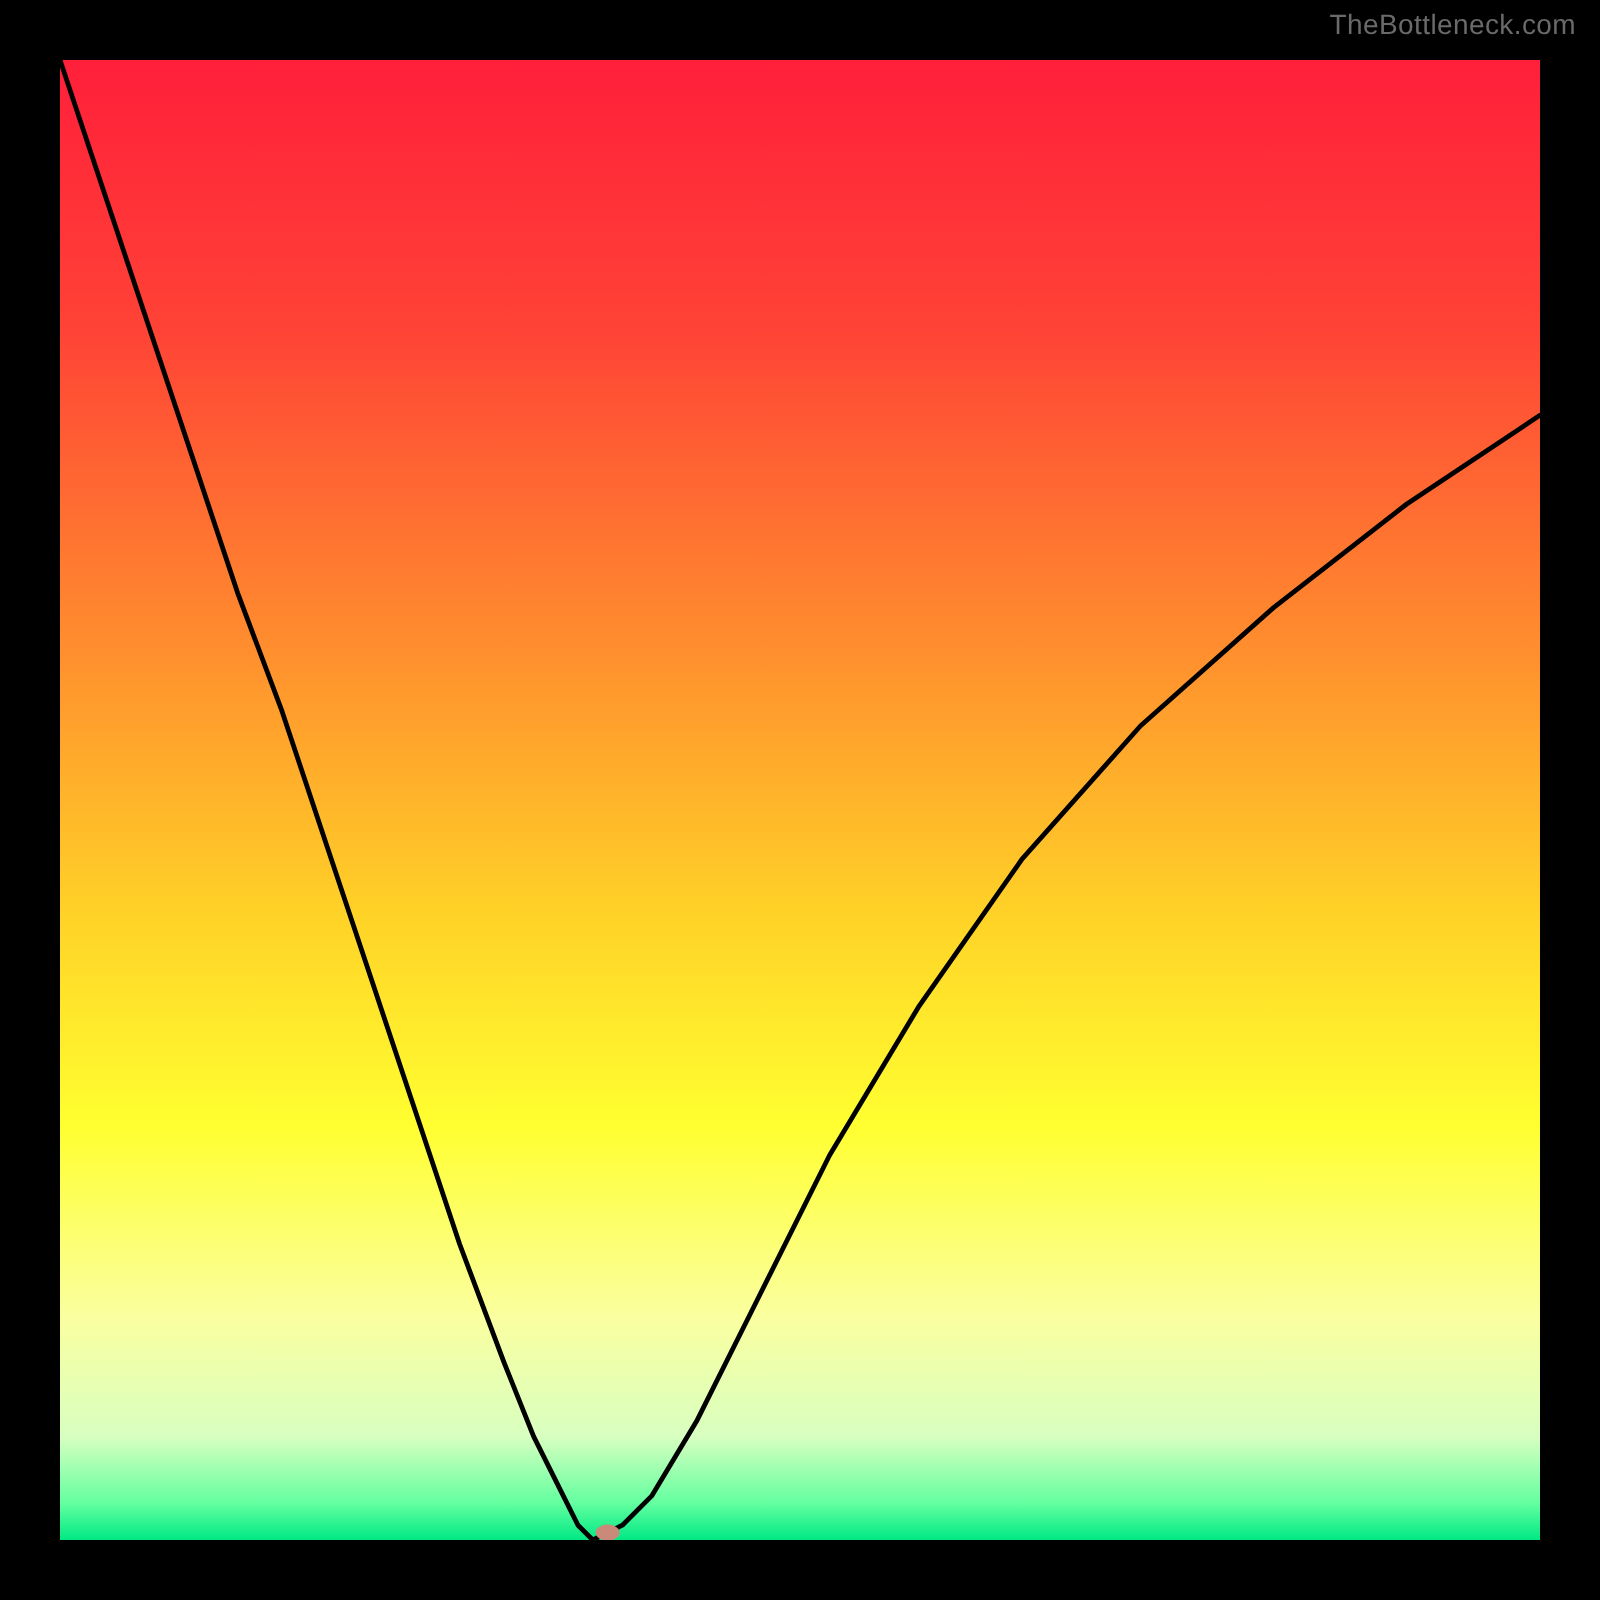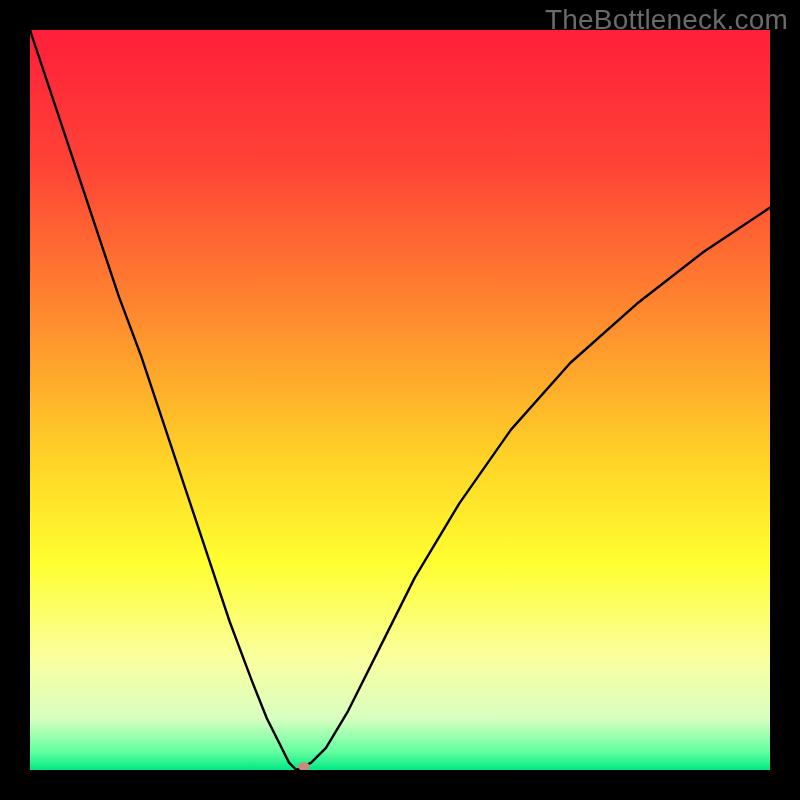--- a/index.html
+++ b/index.html
@@ -9,21 +9,21 @@
     height: 800px;
     background: #000;
     position: relative;
     font-family: Arial, Helvetica, sans-serif;
   }
   .watermark {
     position: absolute;
     top: 4px;
     right: 12px;
     color: #6a6a6a;
-    font-size: 28px;
+    font-size: 14px;
     font-weight: 400;
     letter-spacing: 0.2px;
     z-index: 10;
   }
   .plot-frame {
     position: absolute;
     left: 30px;
     top: 30px;
     width: 740px;
     height: 740px;

